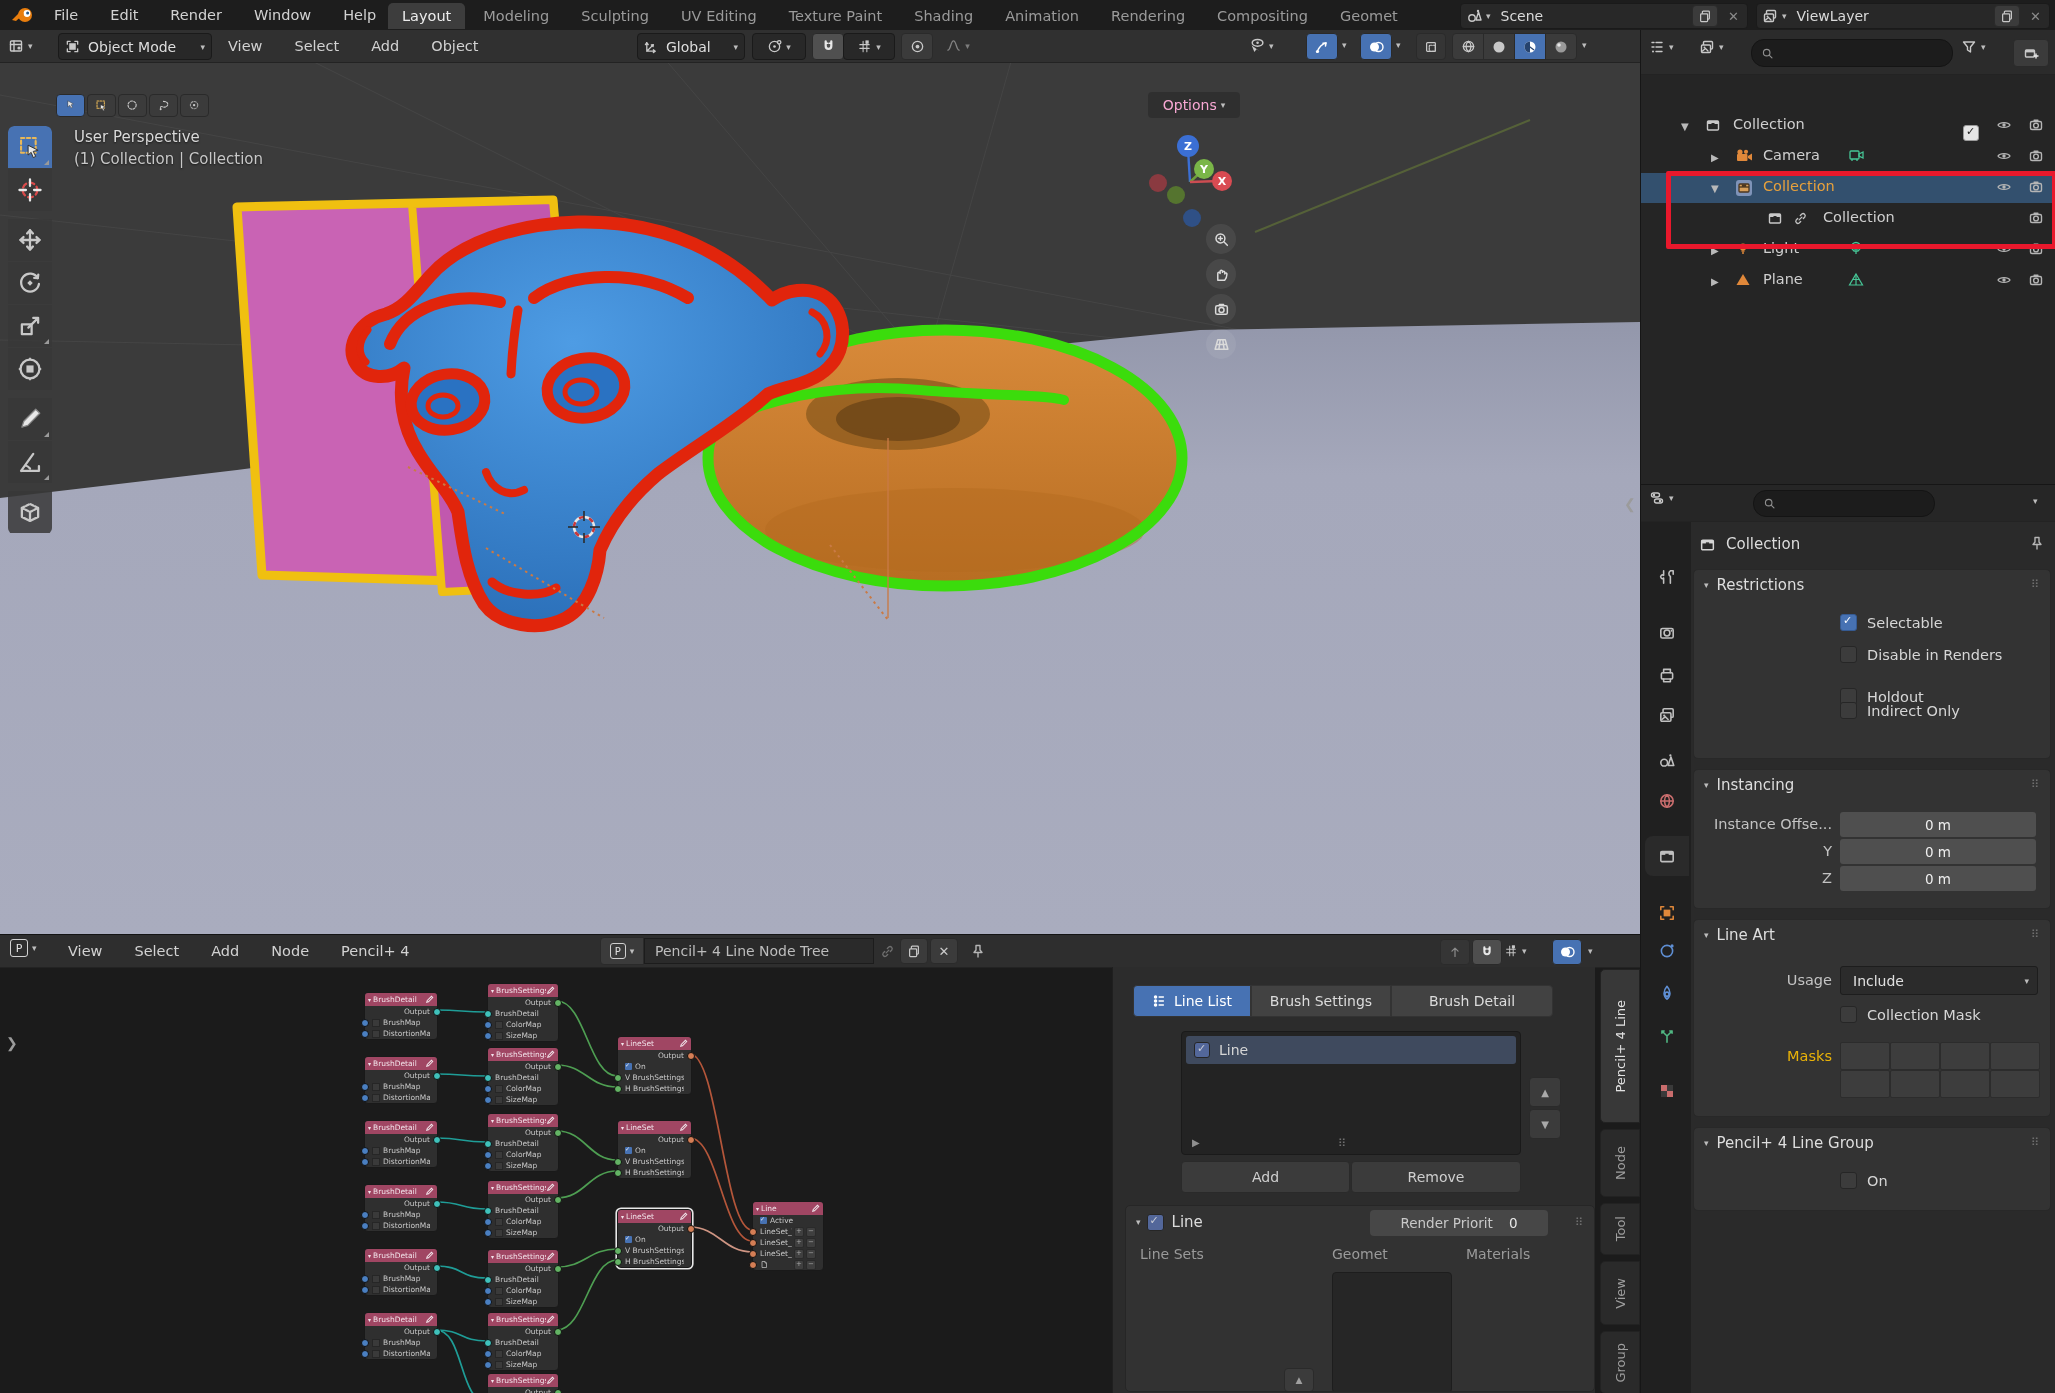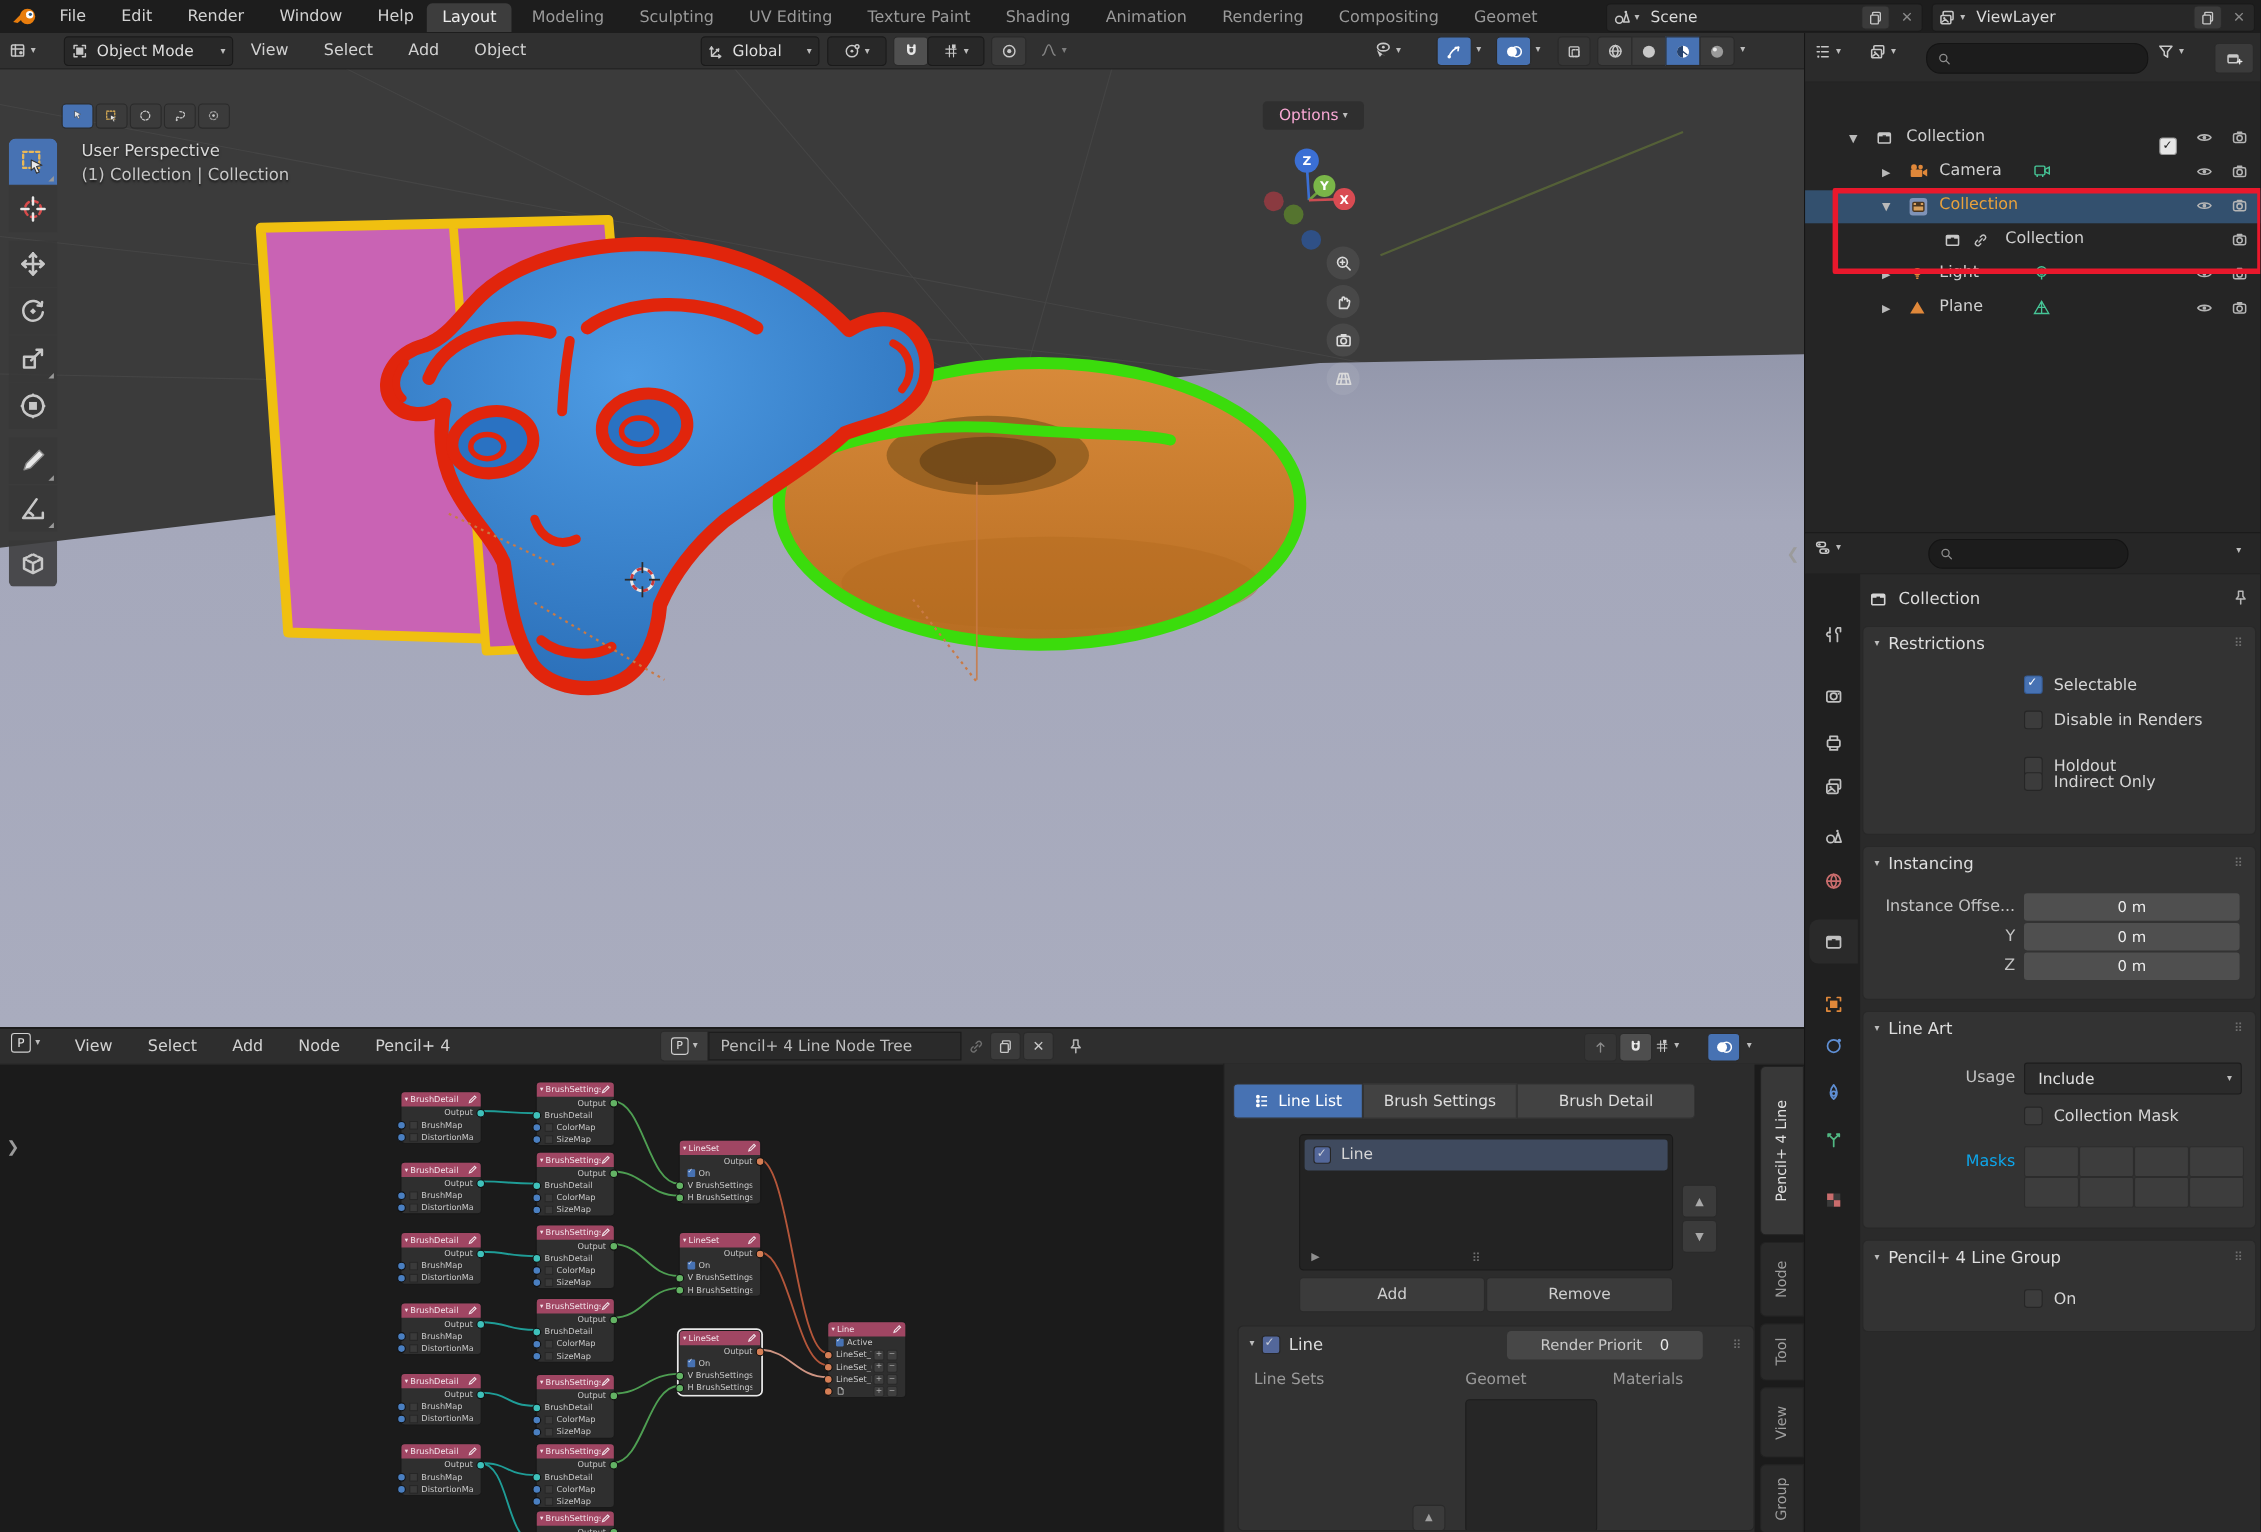--- a/index.html
+++ b/index.html
@@ -877,21 +877,21 @@
       </div>
       <span class="plabel" style="top:52px;">Usage</span>
       <div class="a flex" style="left:146px;top:46px;width:196px;height:27px;background:#2b2b2b;border:1px solid #1d1d1d;border-radius:3px;">
         <span style="margin-left:12px;flex:1;color:#e0e0e0;">Include</span>
         <span class="chev" style="margin-right:8px;">▾</span>
       </div>
       <div class="pcheckrow" style="left:146px;top:86px;">
         <span class="cbx"></span>
         <span>Collection Mask</span>
       </div>
-      <span class="plabel" style="top:128px;color:#0ea5e9;">Masks</span>
+      <span class="plabel" style="top:128px;color:#eab308;">Masks</span>
       <div class="a" id="masks-grid" style="left:146px;top:122px;width:198px;height:56px;">
           <div style="position: absolute; left: 0px; top: 0px; width: 48px; height: 26px; background: rgb(61, 61, 61); border: 1px solid rgb(44, 44, 44); border-radius: 2px;"></div>
           <div style="position: absolute; left: 50px; top: 0px; width: 48px; height: 26px; background: rgb(61, 61, 61); border: 1px solid rgb(44, 44, 44); border-radius: 2px;"></div>
           <div style="position: absolute; left: 100px; top: 0px; width: 48px; height: 26px; background: rgb(61, 61, 61); border: 1px solid rgb(44, 44, 44); border-radius: 2px;"></div>
           <div style="position: absolute; left: 150px; top: 0px; width: 48px; height: 26px; background: rgb(61, 61, 61); border: 1px solid rgb(44, 44, 44); border-radius: 2px;"></div>
           <div style="position: absolute; left: 0px; top: 28px; width: 48px; height: 26px; background: rgb(61, 61, 61); border: 1px solid rgb(44, 44, 44); border-radius: 2px;"></div>
           <div style="position: absolute; left: 50px; top: 28px; width: 48px; height: 26px; background: rgb(61, 61, 61); border: 1px solid rgb(44, 44, 44); border-radius: 2px;"></div>
           <div style="position: absolute; left: 100px; top: 28px; width: 48px; height: 26px; background: rgb(61, 61, 61); border: 1px solid rgb(44, 44, 44); border-radius: 2px;"></div>
           <div style="position: absolute; left: 150px; top: 28px; width: 48px; height: 26px; background: rgb(61, 61, 61); border: 1px solid rgb(44, 44, 44); border-radius: 2px;"></div>
         </div>
@@ -1464,21 +1464,21 @@
               </svg>
             </span>
             <span style="overflow: hidden; flex: 1 1 0%;"></span>
             <span class="pmb">+</span>
             <span class="pmb">−</span>
           </div>
         </div>
       </div>
 
     <div class="a" style="left:1112px;top:32px;width:482px;height:427px;background:#2c2c2c;border-left:1px solid #1f1f1f;">
-      <div class="a flex" id="sp-tabs" style="left:8px;top:18px;">
+      <div class="a flex" id="sp-tabs" style="left:20px;top:18px;">
           <div class="sptab on" style="width: 116px; border-radius: 4px 0px 0px 4px;">
             <span style="margin-right: 7px;">
               <svg class="ic" width="15" height="14" viewBox="0 0 16 16" stroke="#fff" stroke-width="1.6" fill="#fff">
                 <circle cx="3.5" cy="3.5" r="1.2"></circle>
                 <circle cx="3.5" cy="8" r="1.2"></circle>
                 <circle cx="3.5" cy="12.5" r="1.2"></circle>
                 <path d="M7 3.5 h6 M7 8 h6 M7 12.5 h6" fill="none"></path>
               </svg>
             </span>
             <span>Line List</span>

